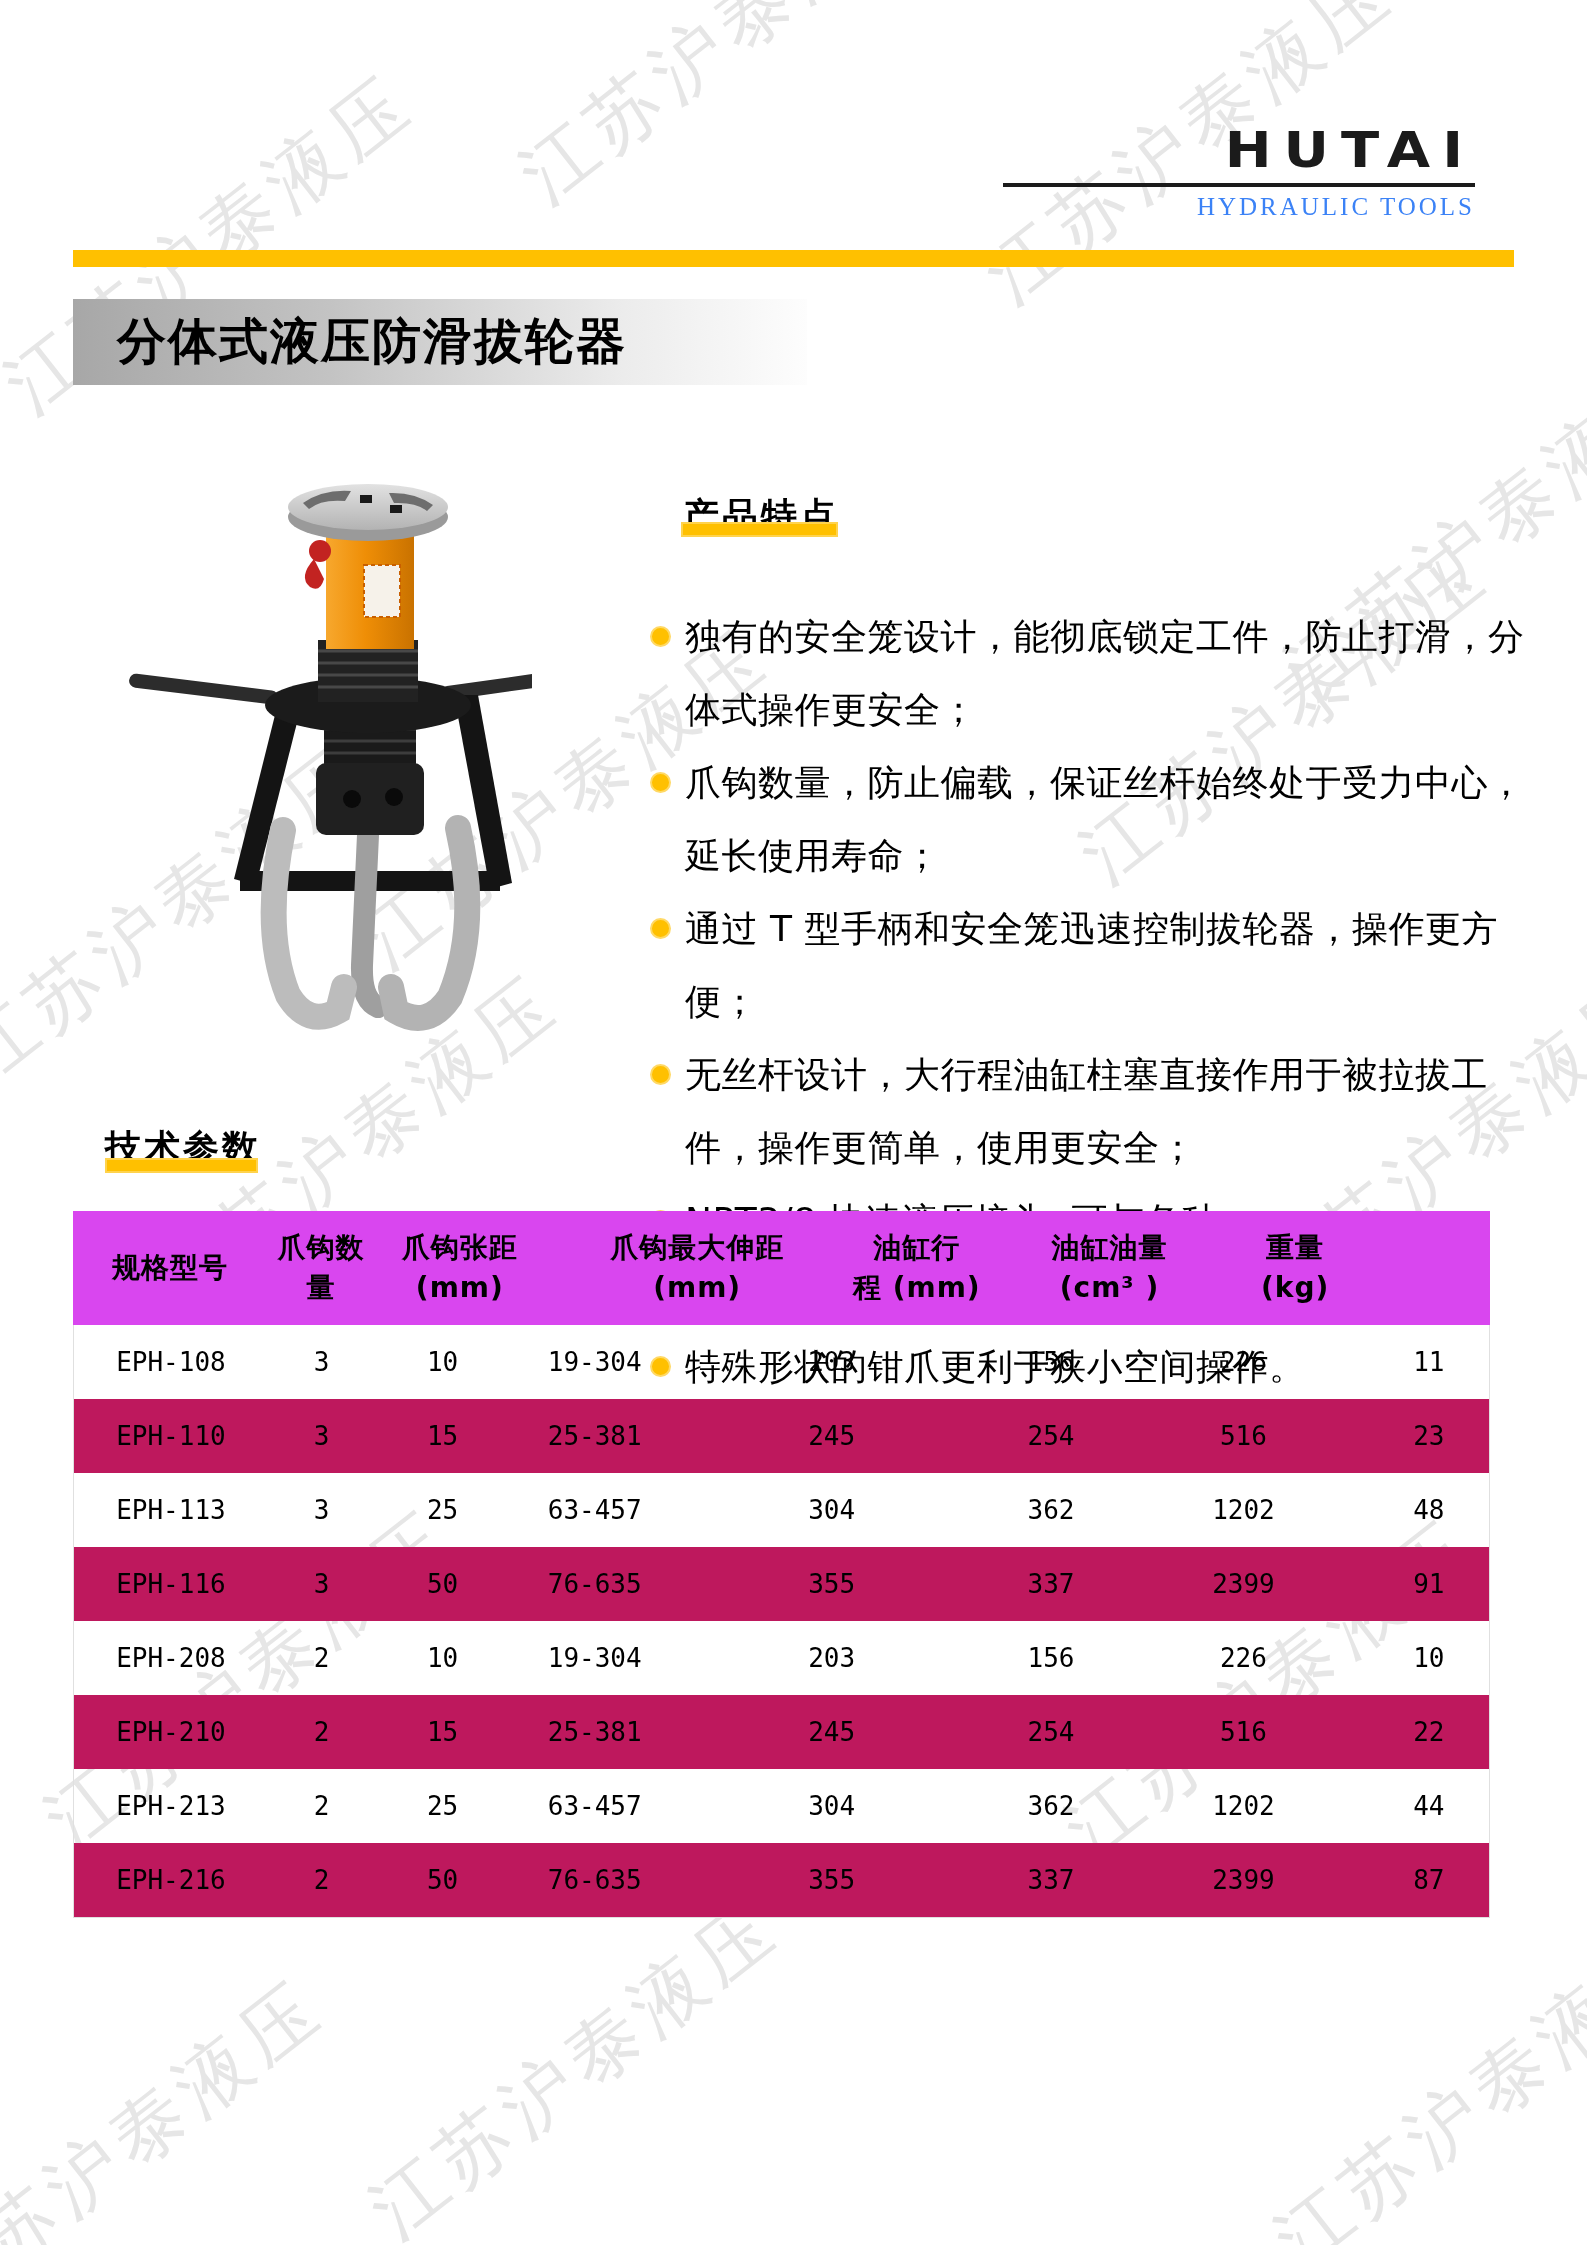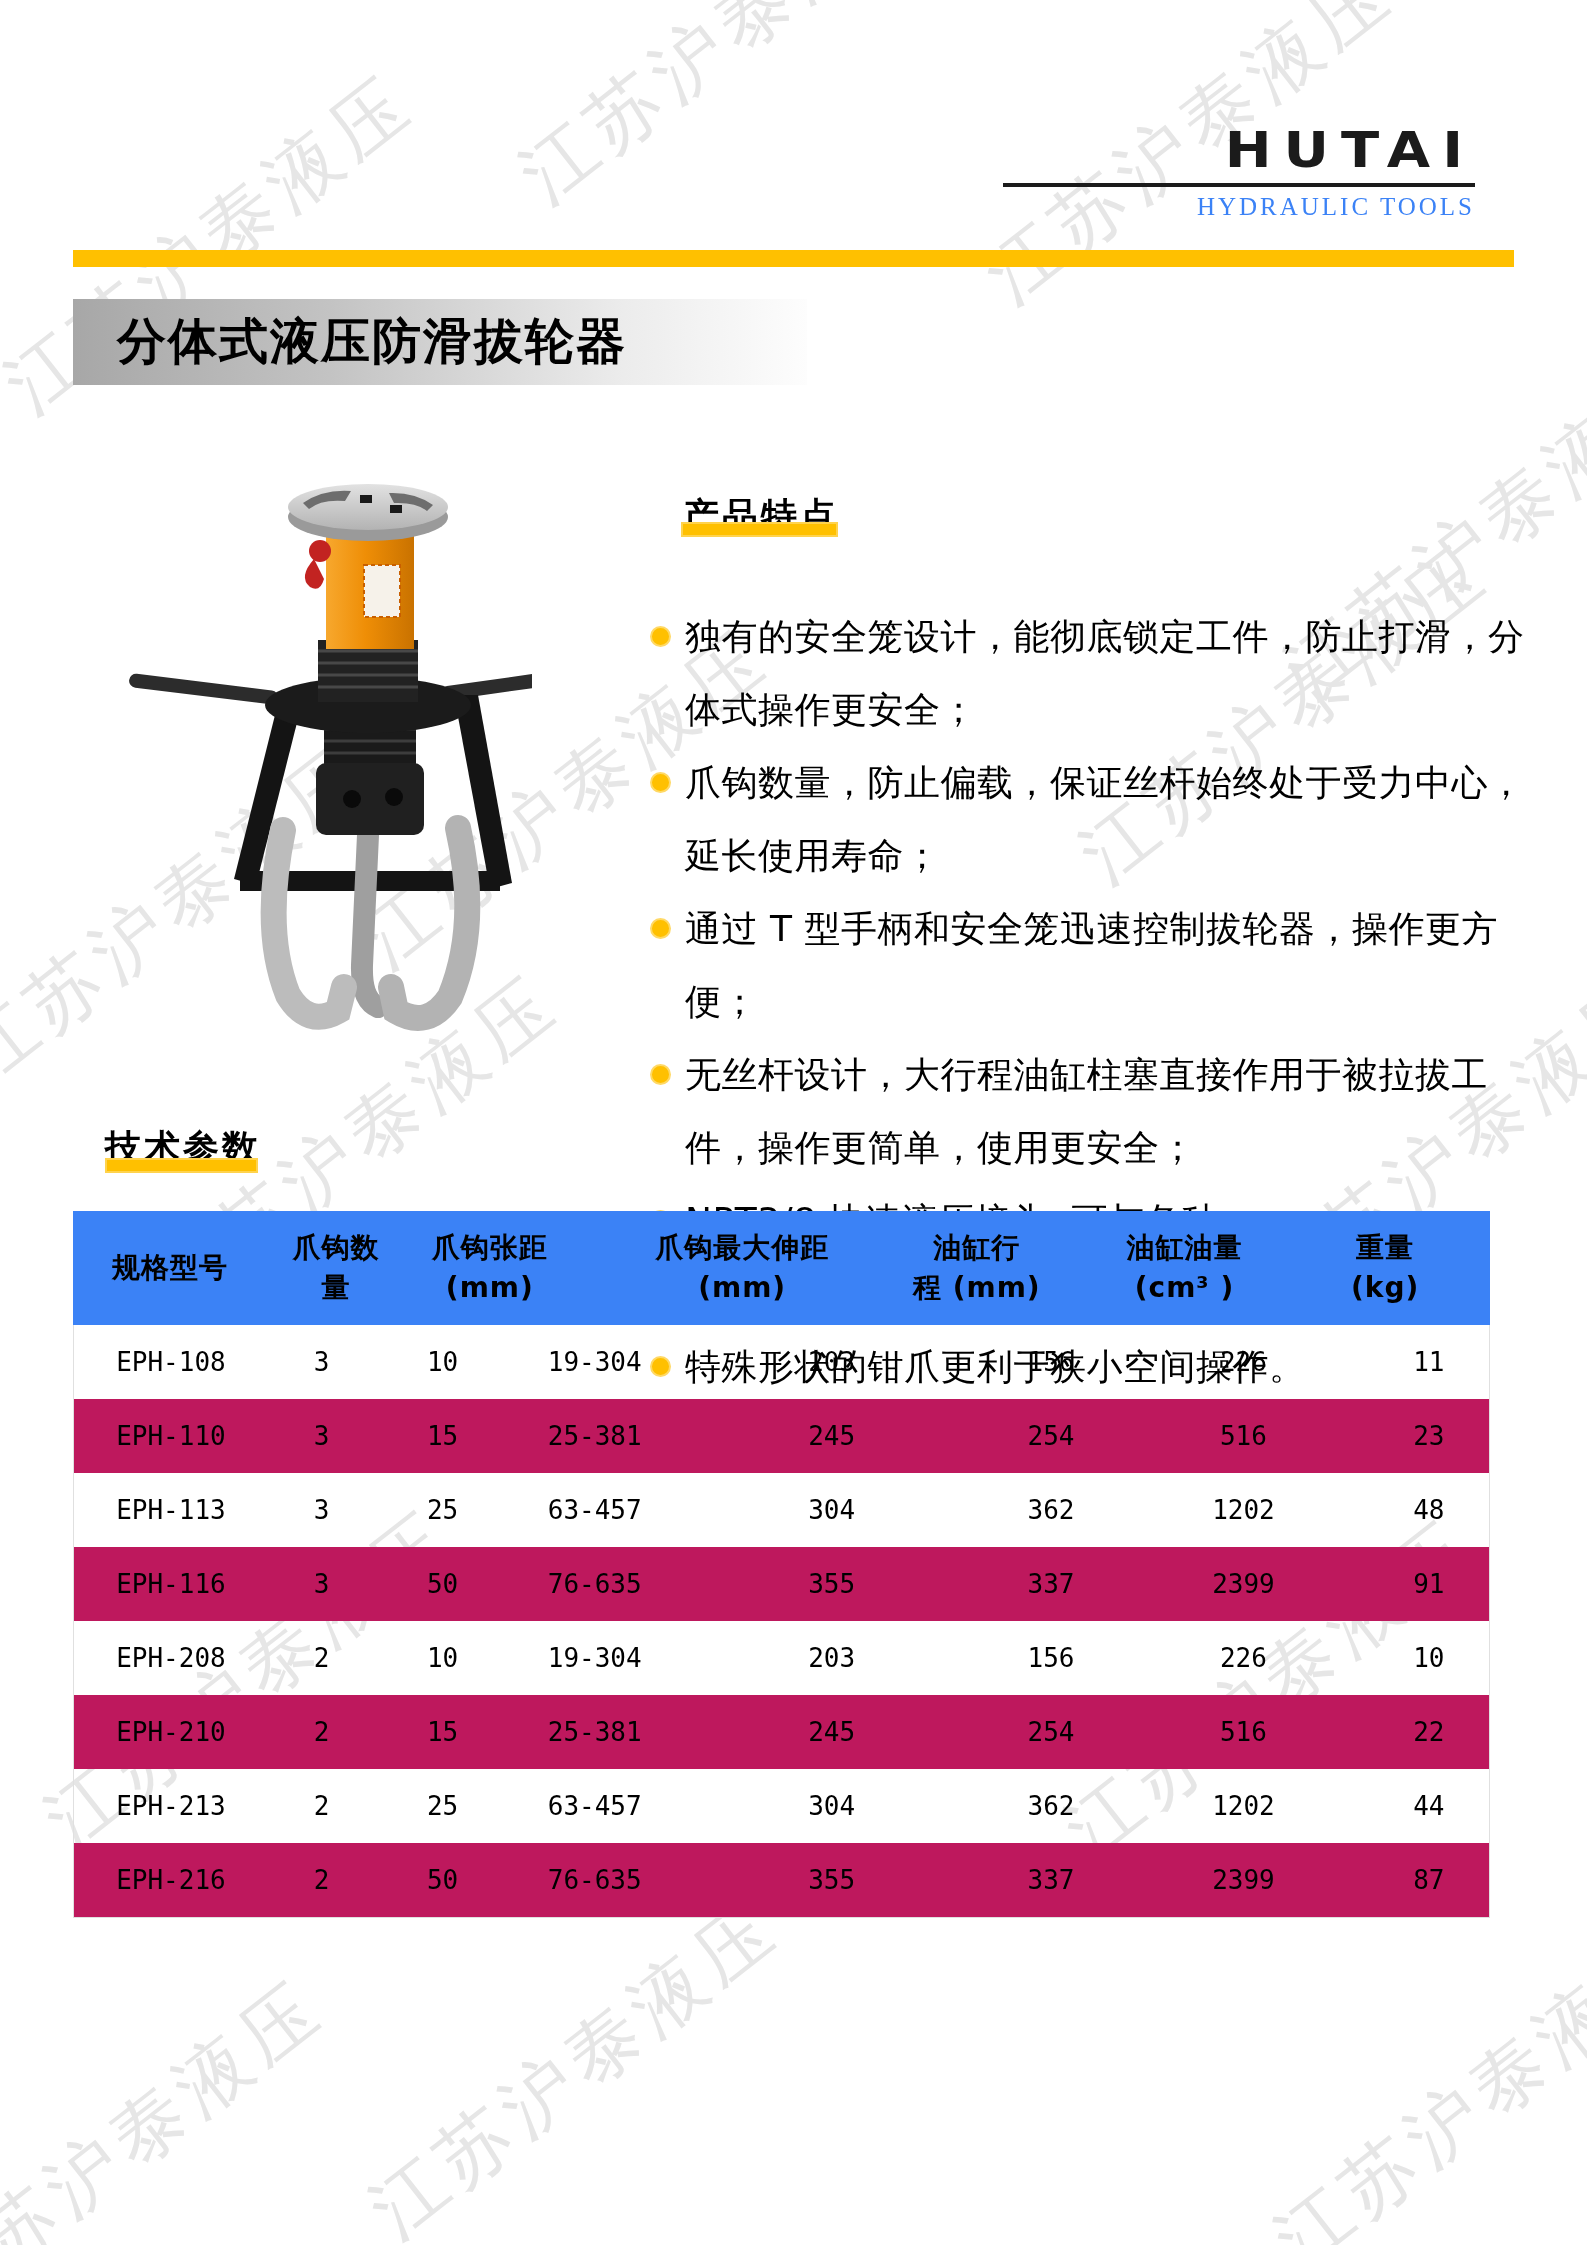--- a/index.html
+++ b/index.html
@@ -27,21 +27,21 @@
   .sec-head{position:absolute;z-index:2;font-size:36px;font-weight:bold;letter-spacing:3px;white-space:nowrap;}
   .hrule{position:absolute;z-index:2;height:15px;border:2px solid #ffd34d;box-sizing:border-box;}
   
   #feature-list{position:absolute;left:650px;top:600px;width:886px;z-index:2;margin:0;padding:0;list-style:none;}
   .feat{display:flex;align-items:flex-start;}
   .feat .dot{flex:0 0 17px;width:17px;height:17px;border-radius:50%;background:#ffc000;
              border:2px solid #ffd966;margin:26px 14px 0 0;}
   .feat .txt{font-size:36px;line-height:73px;letter-spacing:.5px;}
   
   .spec-table{position:absolute;left:73px;top:1211px;width:1417px;z-index:2;font-size:26px;}
-  .thead{display:flex;height:114px;background:#3b82f6;font-weight:bold;font-size:28px;gap:15px;}
+  .thead{display:flex;height:114px;background:#d946ef;font-weight:bold;font-size:28px;}
   .hcell{display:flex;flex-direction:column;justify-content:center;align-items:center;
          text-align:center;line-height:40px;letter-spacing:1px;}
   .tbody{border:1px solid #e0e0e0;border-top:none;box-sizing:border-box;}
   .trow{display:flex;height:74px;}
   .trow.alt{background:#be185d;}
   .tcell{display:flex;align-items:center;justify-content:center;
          font-family:"DejaVu Sans Mono","Liberation Mono",monospace,sans-serif;}
   .c1{width:13.7%}.c2{width:7.6%}.c3{width:9.5%}.c4{width:12%}
   .c5{width:21.5%}.c6{width:9.5%}.c7{width:17.7%}.c8{width:8.5%}
   

